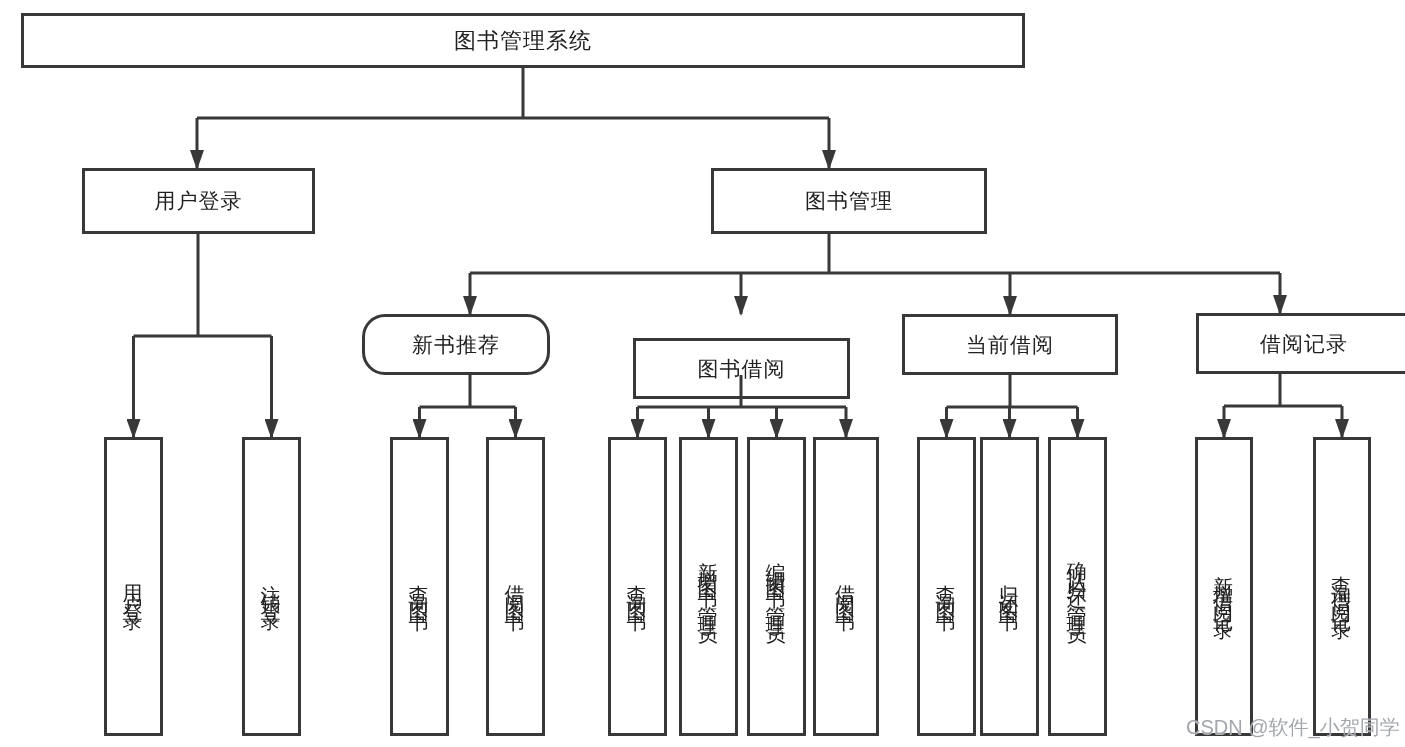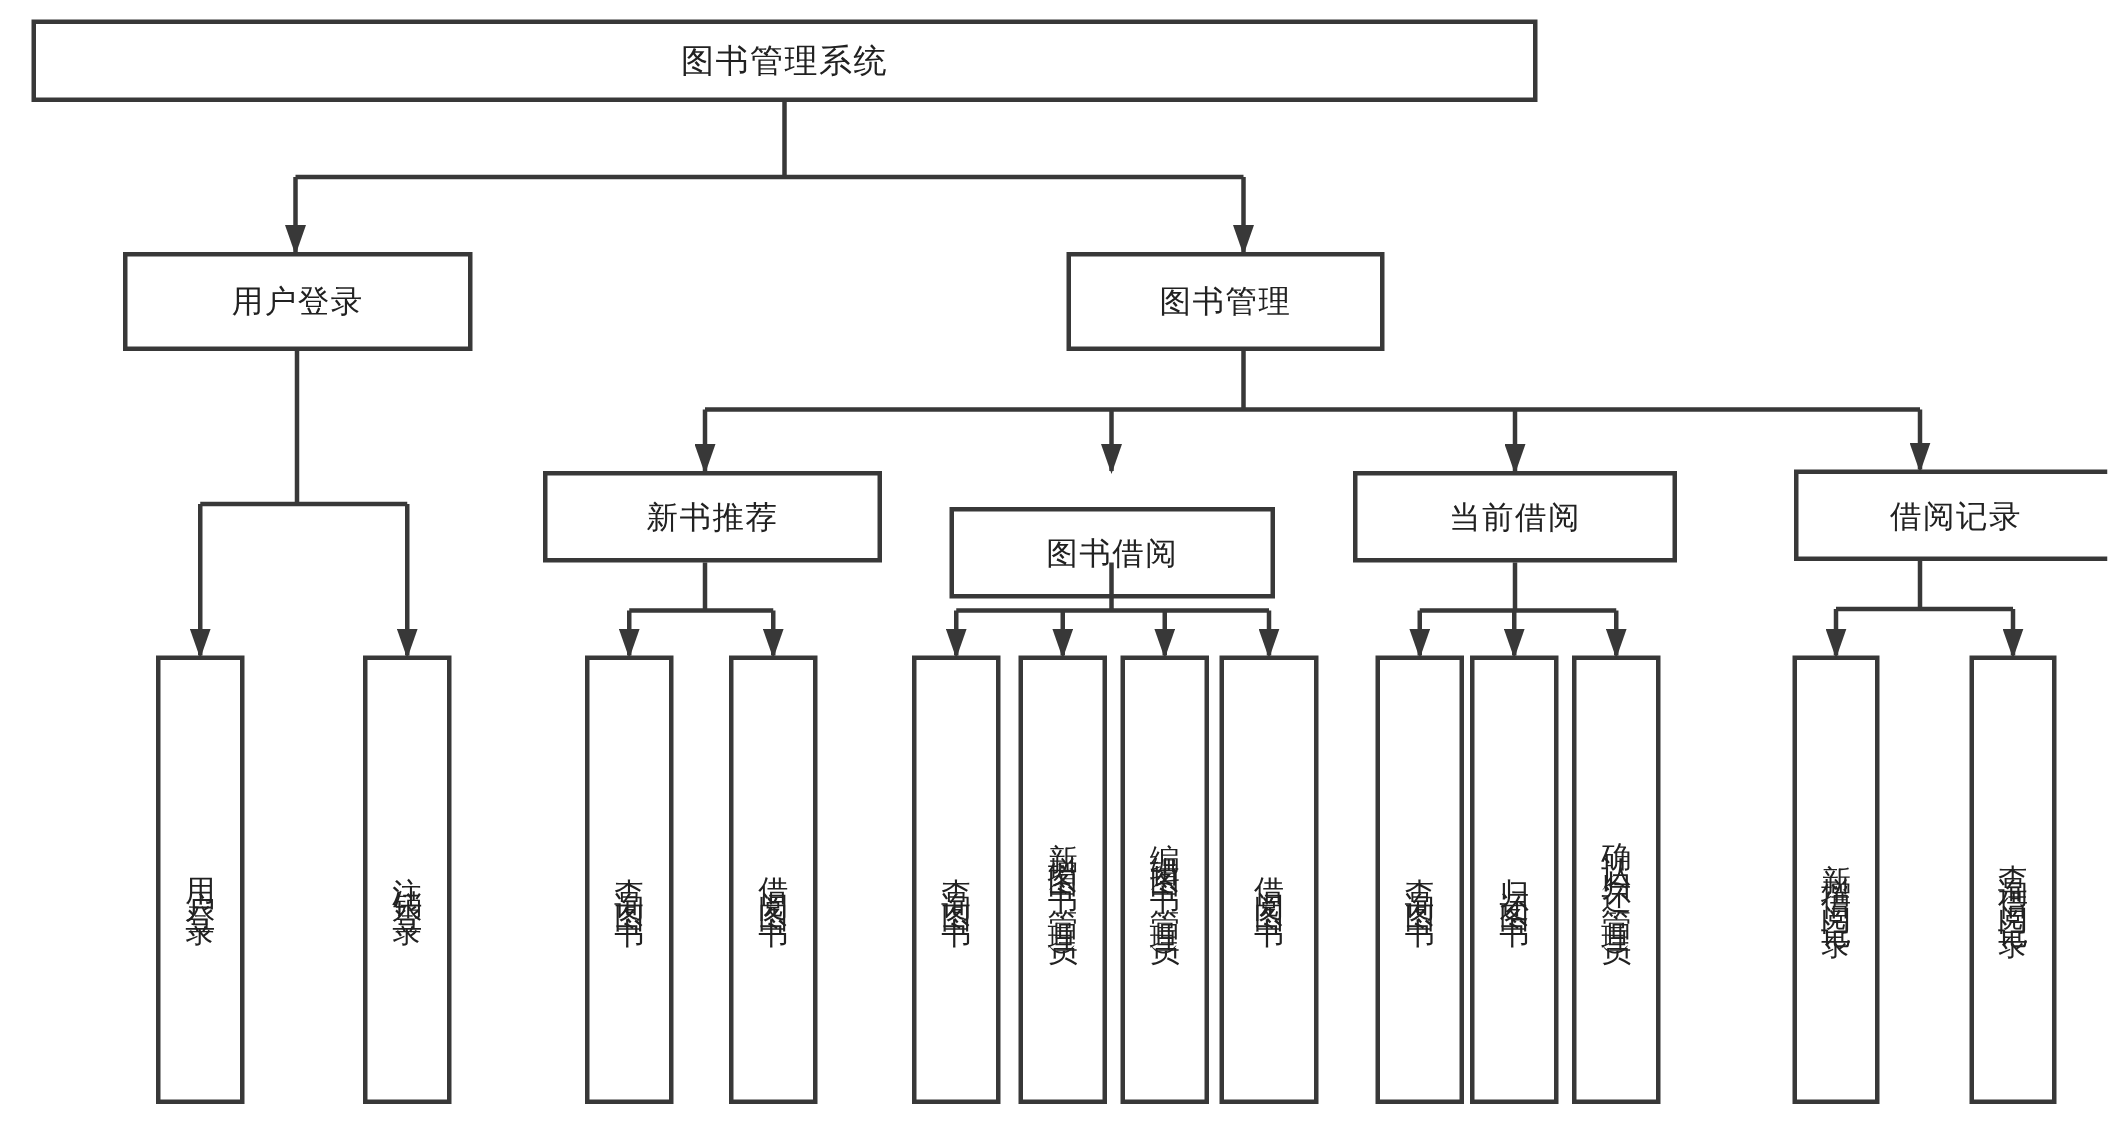--- a/index.html
+++ b/index.html
@@ -37,22 +37,22 @@
   .vbox .lbl{
     writing-mode:vertical-rl;
     text-orientation:mixed;
     font-size:20px;
     letter-spacing:9px;
     white-space:nowrap;
   }
   
   #n-root{left:21px;top:13px;width:1004px;height:55px;}
   #n-user-login{left:82px;top:168px;width:233px;height:66px;}
-  #n-book-mgmt{left:711px;top:168px;width:212px;height:66px;}
-  #n-newbook{left:362px;top:314px;width:226px;height:61px;}
+  #n-book-mgmt{left:711px;top:168px;width:276px;height:66px;}
+  #n-newbook{left:362px;top:314px;width:188px;height:61px;border-radius:23px;}
   #n-borrow{left:633px;top:314px;width:217px;height:61px;margin-top:24px;}
   #n-current{left:902px;top:314px;width:216px;height:61px;}
   #n-records{left:1196px;top:313px;width:216px;height:61px;}
   .leaf{top:437px;width:59px;height:299px;}
   #f-a1{left:104px;} #f-a2{left:242px;}
   #f-b1{left:390px;} #f-b2{left:486px;}
   #f-c1{left:608px;} #f-c2{left:679px;} #f-c3{left:747px;} #f-c4{left:813px;width:66px;}
   #f-d1{left:917px;} #f-d2{left:980px;} #f-d3{left:1048px;}
   #f-e1{left:1195px;width:58px;} #f-e2{left:1313px;width:58px;}
   .watermark{
@@ -174,14 +174,15 @@
     <span class="lbl">确认归还（管理员）</span>
   </div>
 
   <div class="box vbox leaf" id="f-e1">
     <span class="lbl">新增借阅记录</span>
   </div>
   <div class="box vbox leaf" id="f-e2">
     <span class="lbl">查询借阅记录</span>
   </div>
 
+  <div class="watermark">CSDN @软件_小贺同学</div>
 
 </div>
 
 </body></html>

